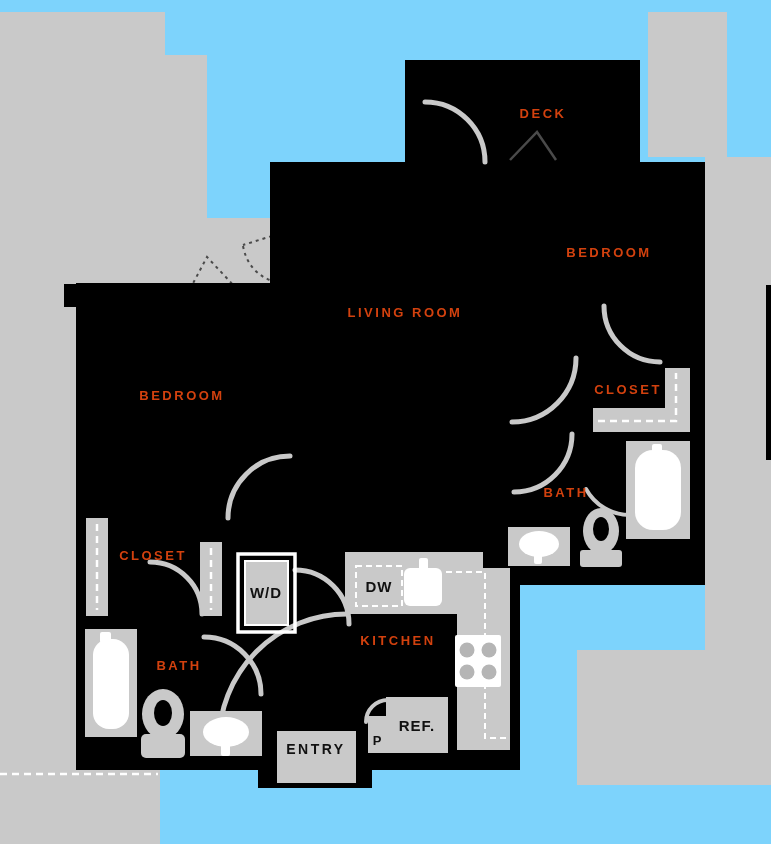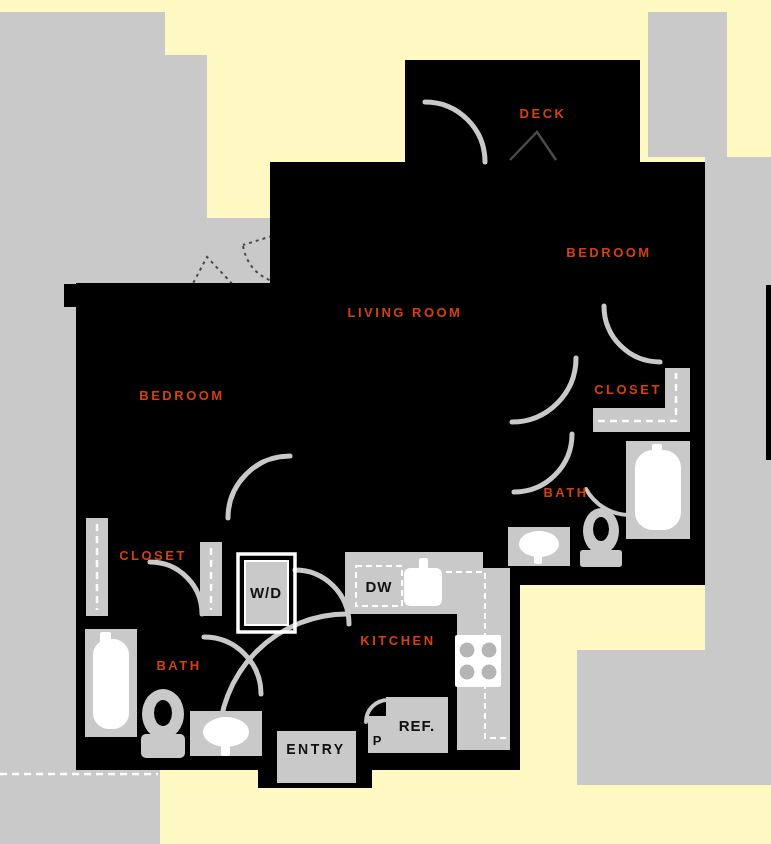--- a/index.html
+++ b/index.html
@@ -1,16 +1,16 @@
 <!DOCTYPE html>
 <html><head>
 <meta charset="utf-8">
 <style>
   html,body{margin:0;padding:0;background:#ffffff;}
-  .stage{width:771px;height:844px;position:relative;background:#fef9c3;}
+  .stage{width:771px;height:844px;position:relative;background:#7dd3fc;}
   svg{display:block;}
   .mass{fill:#c9c9c9;}
   .unit{fill:#000000;}
   .fixture{fill:#c9c9c9;}
   .white-fix{fill:#ffffff;}
   .arc{fill:none;stroke:#c9c9c9;stroke-width:5;stroke-linecap:round;}
   .arc-thin{fill:none;stroke:#c9c9c9;stroke-width:4;stroke-linecap:round;}
   .dash-rod{fill:none;stroke:#ffffff;stroke-width:2.5;stroke-dasharray:7 5;}
   .dash-cab{fill:none;stroke:#ffffff;stroke-width:2;stroke-dasharray:6 4;}
   .dash-ext{fill:none;stroke:#4a4a4a;stroke-width:2;stroke-dasharray:3 4;}

